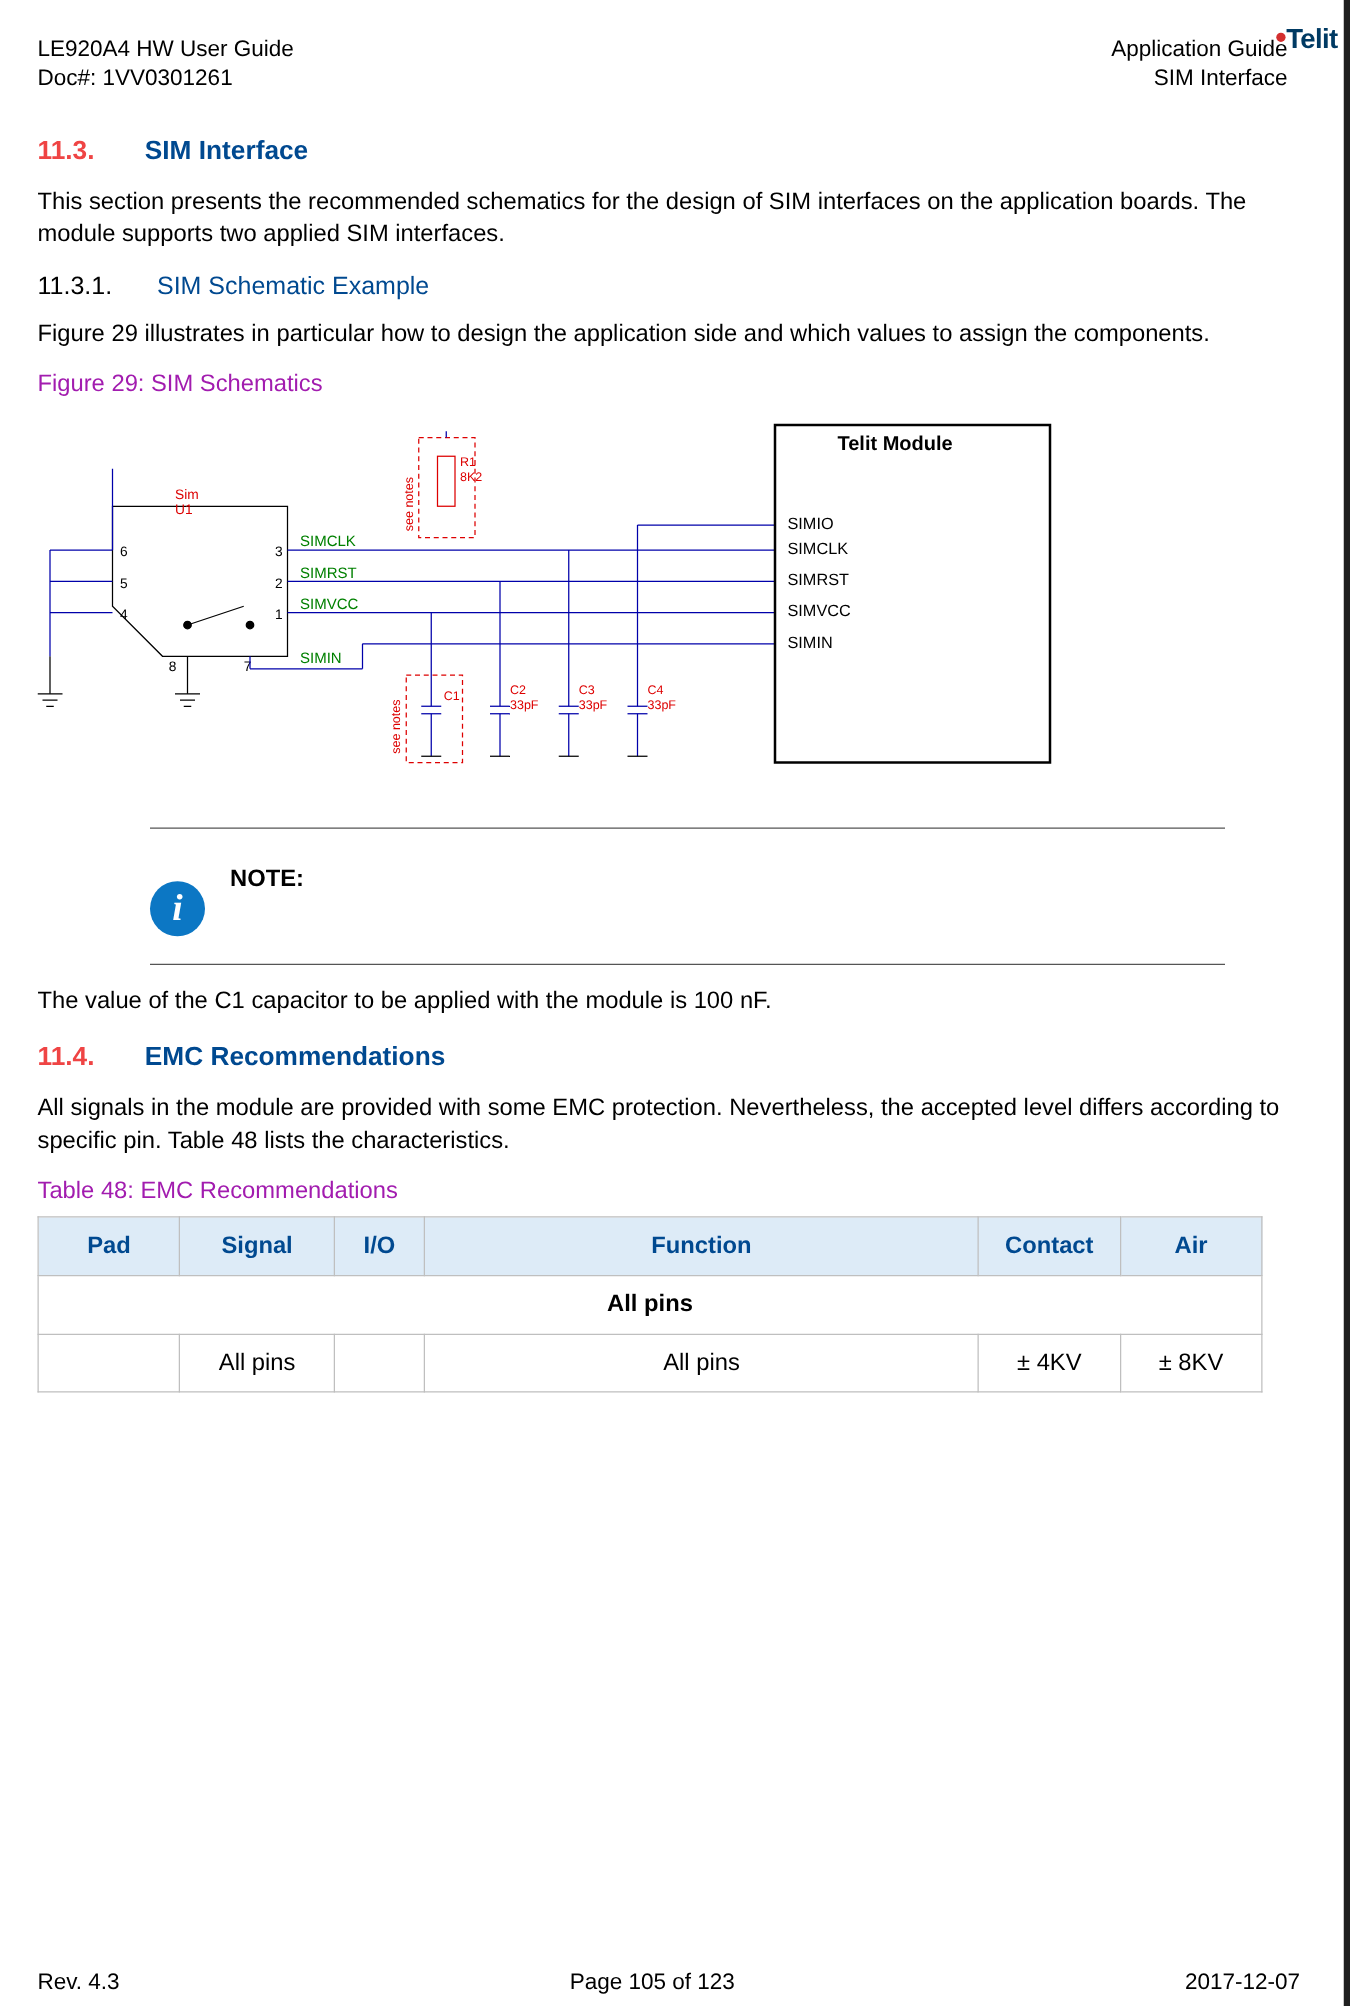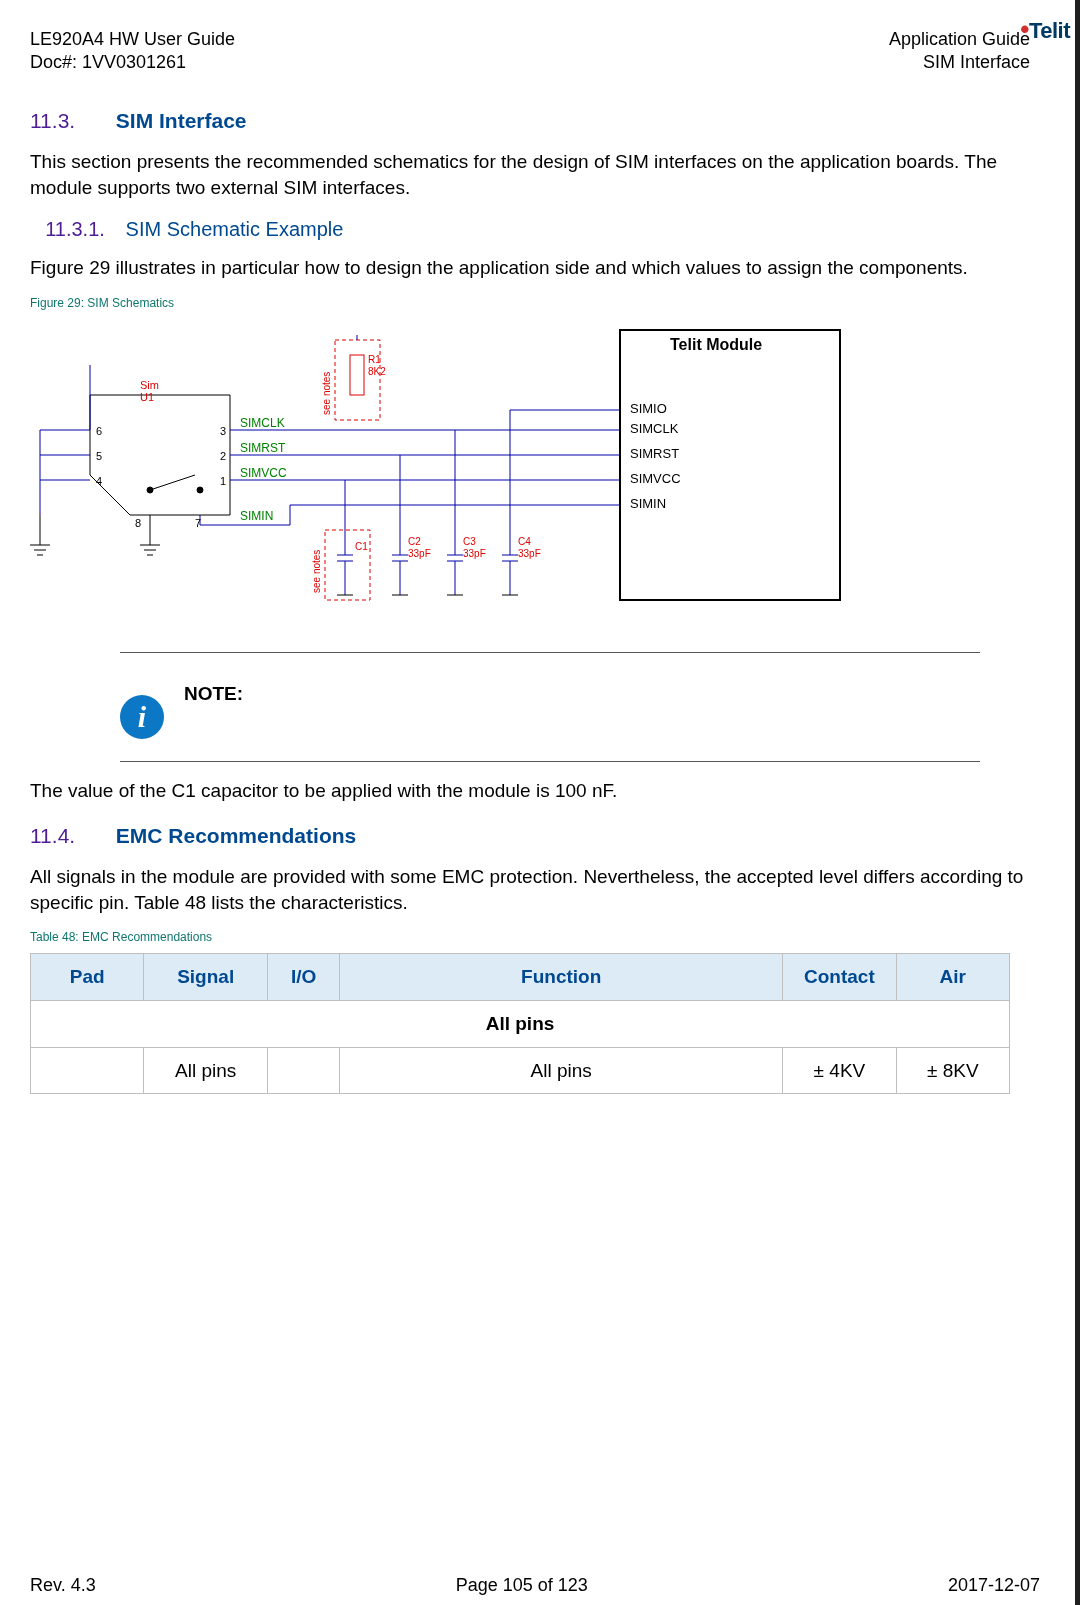--- a/index.html
+++ b/index.html
@@ -36,30 +36,30 @@
     color: #003a63;
     letter-spacing: -0.5px;
   }
   .logo .dot { color: #d32f2f; font-size: 26px; }
   h2.sec {
     color: #004990;
     font-size: 21px;
     font-weight: bold;
     margin: 18px 0 14px 0;
   }
-  h2.sec .num { color: #4c1d95; display: inline-block; width: 80px; font-weight: normal; }
+  h2.sec .num { color: #ef4444; display: inline-block; width: 80px; font-weight: bold; }
   h3.sub {
     color: #004990;
     font-size: 20px;
     font-weight: normal;
     margin: 16px 0 12px 0;
   }
-  h3.sub .num { color: #4c1d95; display: inline-block; width: 90px; text-align: center; }
+  h3.sub .num { color: #000000; display: inline-block; width: 90px; }
   p { margin: 10px 0; font-size: 19px; }
-  .fig-cap, .tbl-cap { color: #0f766e; font-size: 12px; margin: 14px 0 8px 0; }
+  .fig-cap, .tbl-cap { color: #a21caf; font-size: 19px; margin: 14px 0 8px 0; }
   
   .schematic { width: 820px; height: 300px; margin: 6px 0 10px 0; }
   
   .note-row {
     display: flex;
     align-items: flex-start;
     border-top: 1px solid #555;
     border-bottom: 1px solid #555;
     padding: 28px 0 22px 0;
     margin: 10px 0 16px 90px;
@@ -135,21 +135,21 @@
   <div class="right">
     <div>Application Guide</div>
     <div>SIM Interface</div>
   </div>
 </div>
 
 <h2 class="sec">
   <span class="num">11.3.</span>
   <span>SIM Interface</span>
 </h2>
-<p>This section presents the recommended schematics for the design of SIM interfaces on the application boards. The module supports two external SIM interfaces.</p>
+<p>This section presents the recommended schematics for the design of SIM interfaces on the application boards. The module supports two applied SIM interfaces.</p>
 
 <h3 class="sub">
   <span class="num">11.3.1.</span>
   <span>SIM Schematic Example</span>
 </h3>
 <p>Figure 29 illustrates in particular how to design the application side and which values to assign the components.</p>
 <div class="fig-cap">Figure 29: SIM Schematics</div>
 
 
 <svg class="schematic" viewBox="0 0 820 300">

